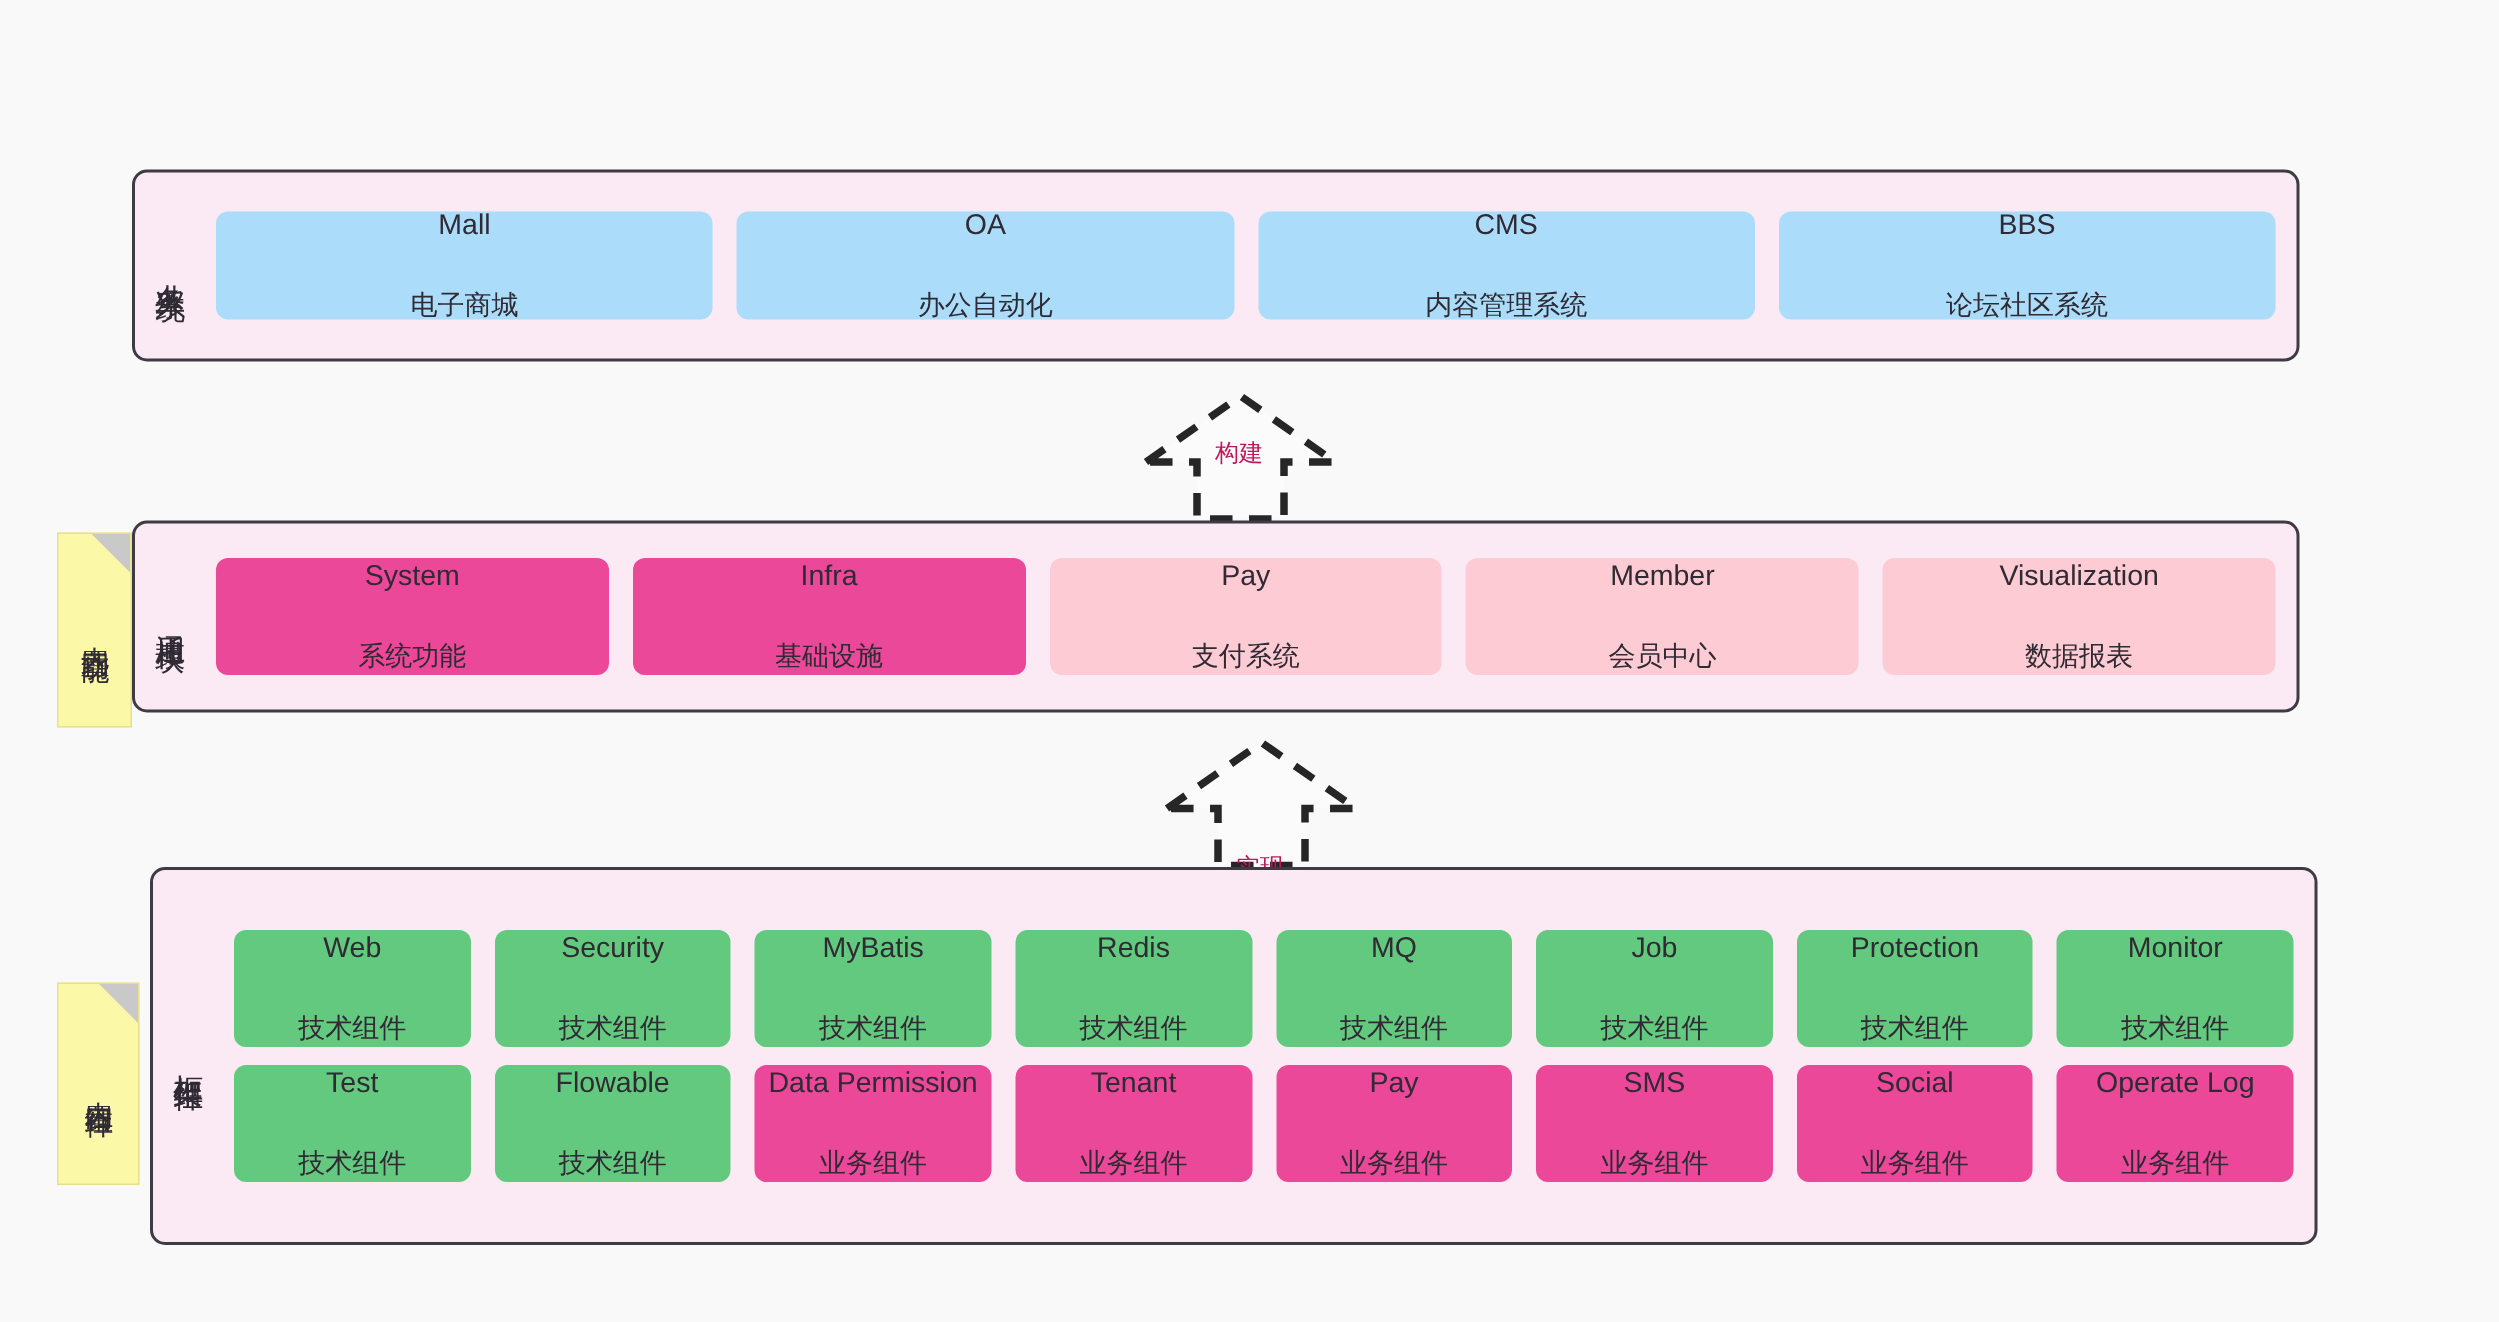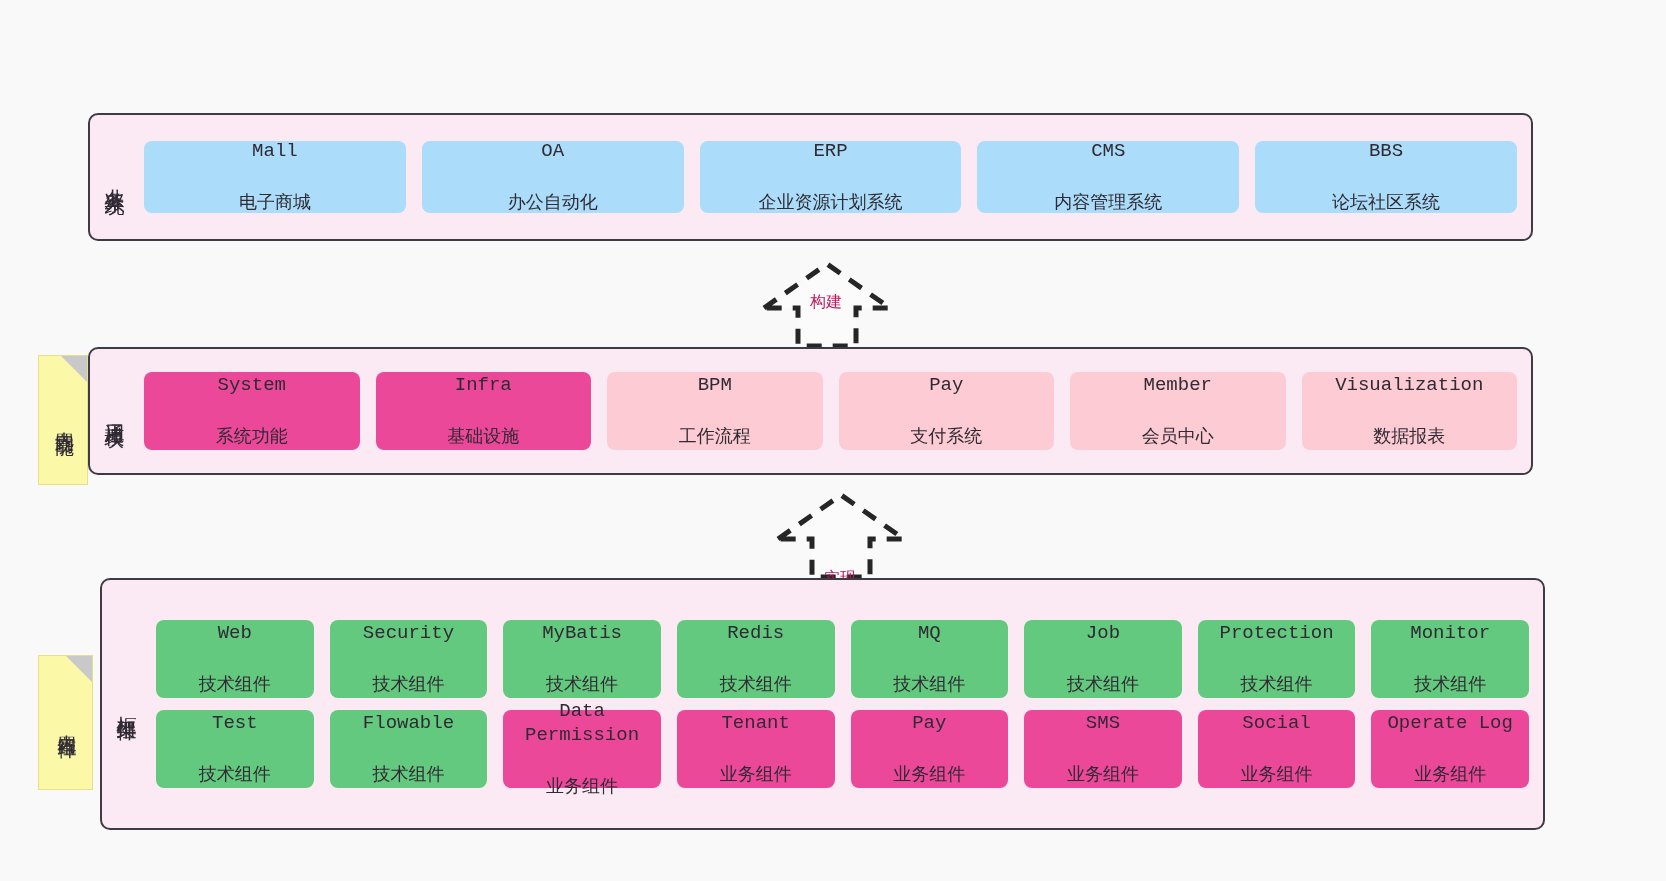--- a/index.html
+++ b/index.html
@@ -11,21 +11,20 @@
     height: 881px;
     background: #f9f9f9;
     font-family: "Liberation Sans", "DejaVu Sans", sans-serif;
     overflow: hidden;
     position: relative;
   }
 
   #canvas {
     position: absolute;
     inset: 0;
-    font-family: Liberation Mono, monospace;
   }
 
   
   .layer {
     position: absolute;
     background: #fbeaf4;
     border: 2px solid #3f3b44;
     border-radius: 10px;
     box-sizing: border-box;
     display: flex;
@@ -136,24 +135,20 @@
       <div class="row" style="height:72px;">
         <div class="card c-blue">
           <span class="t1">Mall</span>
           <span class="t2">电子商城</span>
         </div>
         <div class="card c-blue">
           <span class="t1">OA</span>
           <span class="t2">办公自动化</span>
         </div>
         <div class="card c-blue">
-          <span class="t1">ERP</span>
-          <span class="t2">企业资源计划系统</span>
-        </div>
-        <div class="card c-blue">
           <span class="t1">CMS</span>
           <span class="t2">内容管理系统</span>
         </div>
         <div class="card c-blue">
           <span class="t1">BBS</span>
           <span class="t2">论坛社区系统</span>
         </div>
       </div>
     </div>
   </div>
@@ -174,24 +169,20 @@
       <div class="row" style="height:78px;">
         <div class="card c-red">
           <span class="t1">System</span>
           <span class="t2">系统功能</span>
         </div>
         <div class="card c-red">
           <span class="t1">Infra</span>
           <span class="t2">基础设施</span>
         </div>
         <div class="card c-pink">
-          <span class="t1">BPM</span>
-          <span class="t2">工作流程</span>
-        </div>
-        <div class="card c-pink">
           <span class="t1">Pay</span>
           <span class="t2">支付系统</span>
         </div>
         <div class="card c-pink">
           <span class="t1">Member</span>
           <span class="t2">会员中心</span>
         </div>
         <div class="card c-pink">
           <span class="t1">Visualization</span>
           <span class="t2">数据报表</span>

